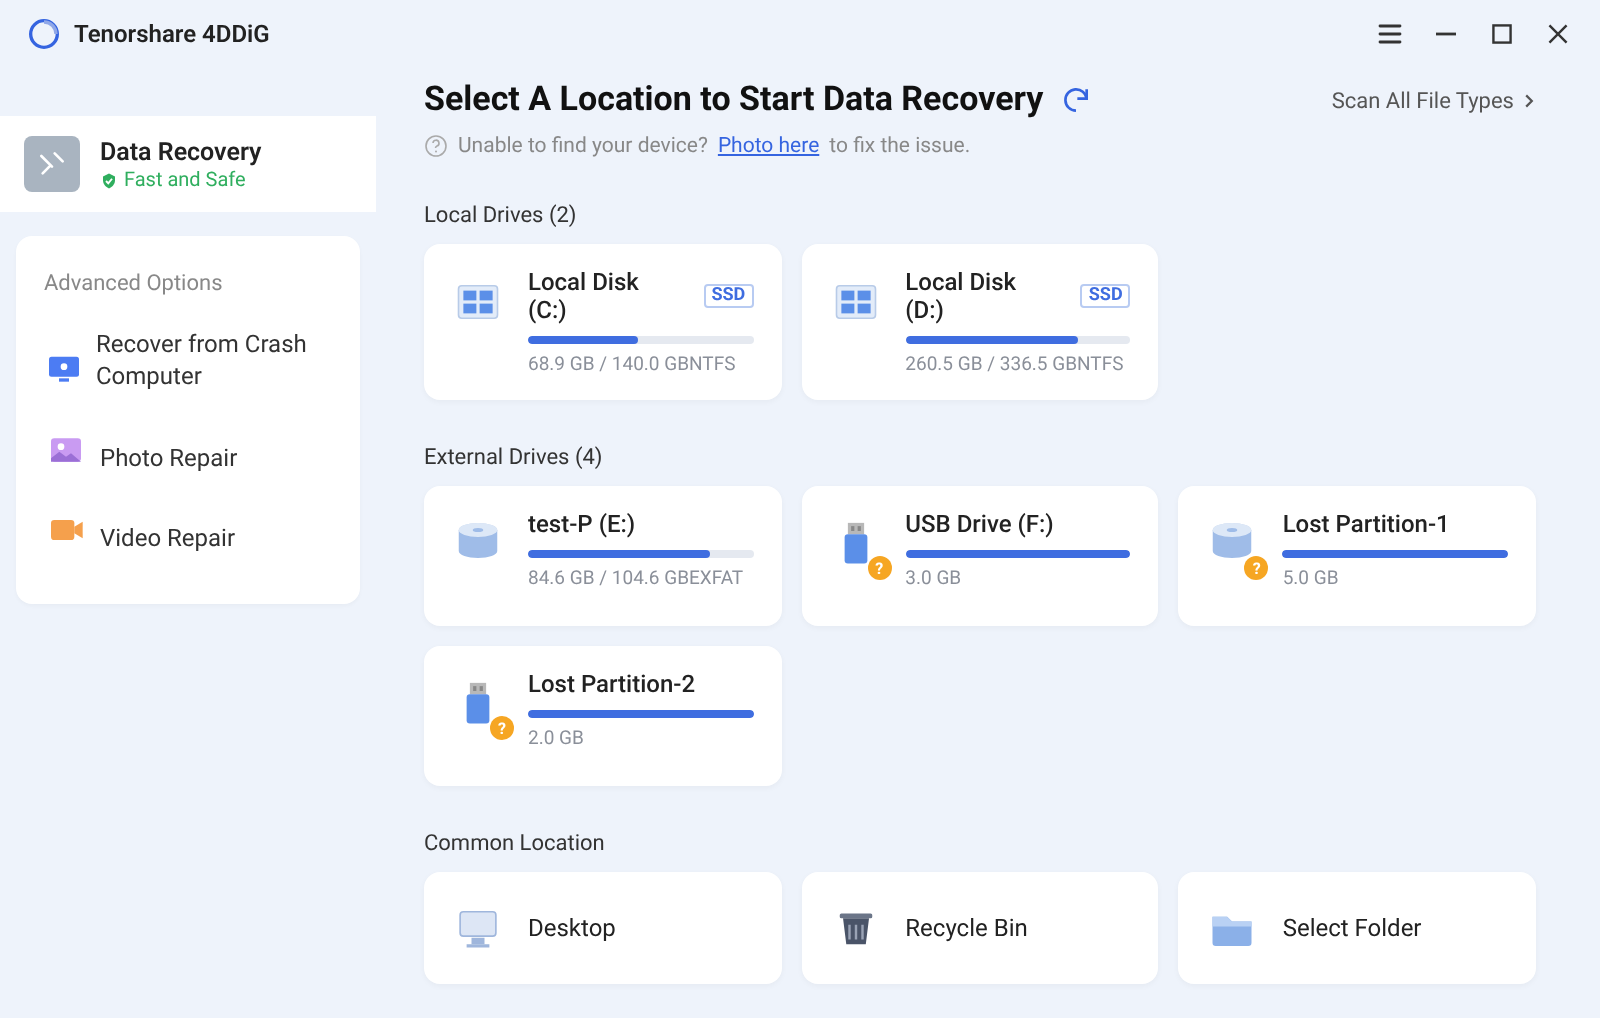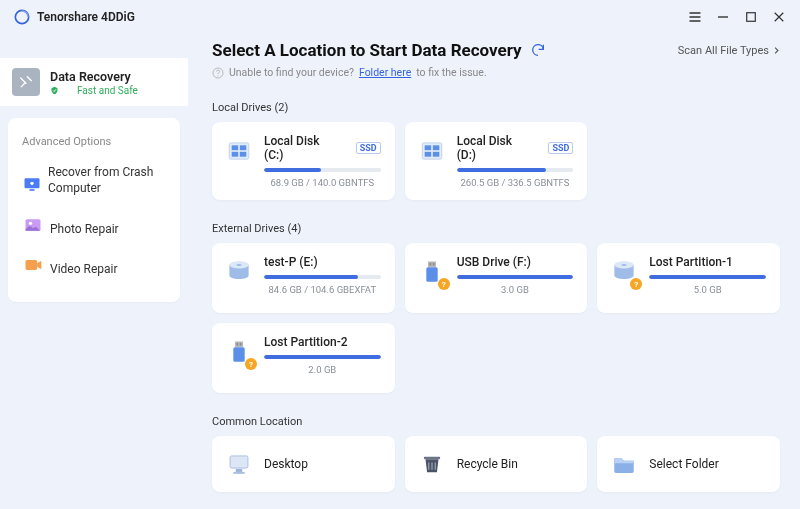--- a/index.html
+++ b/index.html
@@ -7,41 +7,41 @@
 .titlebar{height:34px;display:flex;align-items:center;justify-content:space-between;padding:0 14px}
 .brand{display:flex;align-items:center;gap:7px;font-size:12px;font-weight:600;color:#222}
 .brand .logo{width:16px;height:16px}
 .win-controls{display:flex;align-items:center;gap:14px}
 .win-controls .ic{width:14px;height:14px;display:flex;align-items:center;justify-content:center;cursor:pointer;color:#333}
 .app-body{display:flex;height:calc(100% - 34px)}
 .sidebar{width:188px;flex:0 0 188px;padding-top:24px}
 .nav-primary{background:#fff;margin:0;padding:10px 12px;display:flex;align-items:flex-end;gap:10px;border-radius:0}
 .nav-primary .icon-box{width:28px;height:28px;background:#A9B4C0;border-radius:4px;display:flex;align-items:center;justify-content:center;color:#fff}
 .nav-primary .title{font-size:12.5px;font-weight:600;color:#222}
-.nav-primary .sub{font-size:10px;color:#2FAE5E;display:flex;align-items:center;gap:18px;margin-top:1px}
+.nav-primary .sub{font-size:10px;color:#2FAE5E;display:flex;align-items:center;gap:3px;margin-top:1px}
 .adv-wrap{background:#fff;margin:12px 8px 0 8px;border-radius:8px;padding:17px 0;box-shadow:0 1px 2px rgba(0,0,0,0.03)}
 .adv-head{font-size:11px;color:#888;padding:0 14px 8px 14px}
 .adv-item{display:flex;align-items:flex-end;gap:6px;padding:9px 14px;font-size:12px;color:#333;cursor:pointer}
 .adv-item .aicon{width:22px;height:22px;display:flex;align-items:center;justify-content:center}
-.main{flex:1;padding:4px 20px 0 24px;overflow:hidden}
+.main{flex:1;padding:4px 32px 0 24px;overflow:hidden}
 .m-head{display:flex;align-items:center;justify-content:space-between;margin-top:2px}
 .m-head h1{font-size:17px;font-weight:700;color:#111;display:flex;align-items:center;gap:8px}
 .refresh{width:16px;height:16px;color:#3564E0}
 .scan-all{font-size:11px;color:#555;display:flex;align-items:center;gap:4px;cursor:pointer}
 .hint{font-size:10.5px;color:#888;display:flex;align-items:center;gap:5px;margin-top:6px}
 .hint a{color:#3564E0;text-decoration:underline;cursor:pointer}
 .section-label{font-size:11px;font-weight:400;color:#333;margin-top:22px;margin-bottom:8px}
 .grid{display:grid;grid-template-columns:repeat(3,1fr);gap:10px}
 .card{background:#fff;border-radius:8px;padding:12px 14px 12px 12px;display:flex;gap:10px;align-items:flex-start;cursor:pointer;box-shadow:0 1px 3px rgba(0,0,0,0.04);min-height:70px;position:relative}
 .card .dicon{width:30px;height:30px;flex:0 0 30px;display:flex;align-items:center;justify-content:center;position:relative;margin-top:2px}
 .card .dtitle{font-size:12px;font-weight:500;color:#222;display:flex;align-items:center;gap:22px}
 .card .badge{font-size:9px;color:#3F6DE0;border:1px solid #B8CBF2;padding:0 3px;border-radius:2px;font-weight:700}
 .card .bar{height:4px;background:#E5E9F0;border-radius:3px;margin-top:6px;position:relative;overflow:hidden}
 .card .bar .fill{position:absolute;left:0;top:0;bottom:0;background:#3F6DE0;border-radius:3px}
-.card .meta{font-size:9.5px;color:#8a8f99;margin-top:5px;display:flex;justify-content:center}
+.card .meta{font-size:9.5px;color:#8a8f99;margin-top:5px;display:flex;justify-content:flex-start}
 .card .info{flex:1;min-width:0}
 .warn-dot{position:absolute;right:-3px;bottom:-3px;width:12px;height:12px;background:#F6A623;border-radius:50%;display:flex;align-items:center;justify-content:center;color:#fff;font-size:8px;font-weight:700}
 .common-card{align-items:center;min-height:56px}
 .common-card .cicon{width:30px;height:30px;display:flex;align-items:center;justify-content:center}
 .common-card .ctitle{font-size:12px;color:#222}
 </style>
 </head>
 <body>
 
 <div class="titlebar">
@@ -145,21 +145,21 @@
           </svg>
       </div>
     </div>
     <div class="hint">
       <svg width="12" height="12" viewBox="0 0 24 24">
           <circle cx="12" cy="12" r="10" fill="none" stroke="#aaa" stroke-width="1.6"></circle>
           <path d="M9 9a3 3 0 1 1 4 3c-1 .5-1.5 1-1.5 2" fill="none" stroke="#aaa" stroke-width="1.6"></path>
           <circle cx="12" cy="17.5" r="1" fill="#aaa"></circle>
         </svg>
       <span>Unable to find your device?</span>
-      <a>Folder here</a>
+      <a>Photo here</a>
       <span>to fix the issue.</span>
     </div>
 
     <div class="section-label">Local Drives (2)</div>
     <div class="grid" id="local-grid">
         <div class="card">
      <div class="dicon">
             <svg width="26" height="26" viewBox="0 0 32 32">
               <rect x="4" y="6" width="24" height="20" rx="2" fill="#E3ECF9" stroke="#B8CBE8"></rect>
               <rect x="7" y="9" width="8" height="6" fill="#5B8FE8"></rect>

